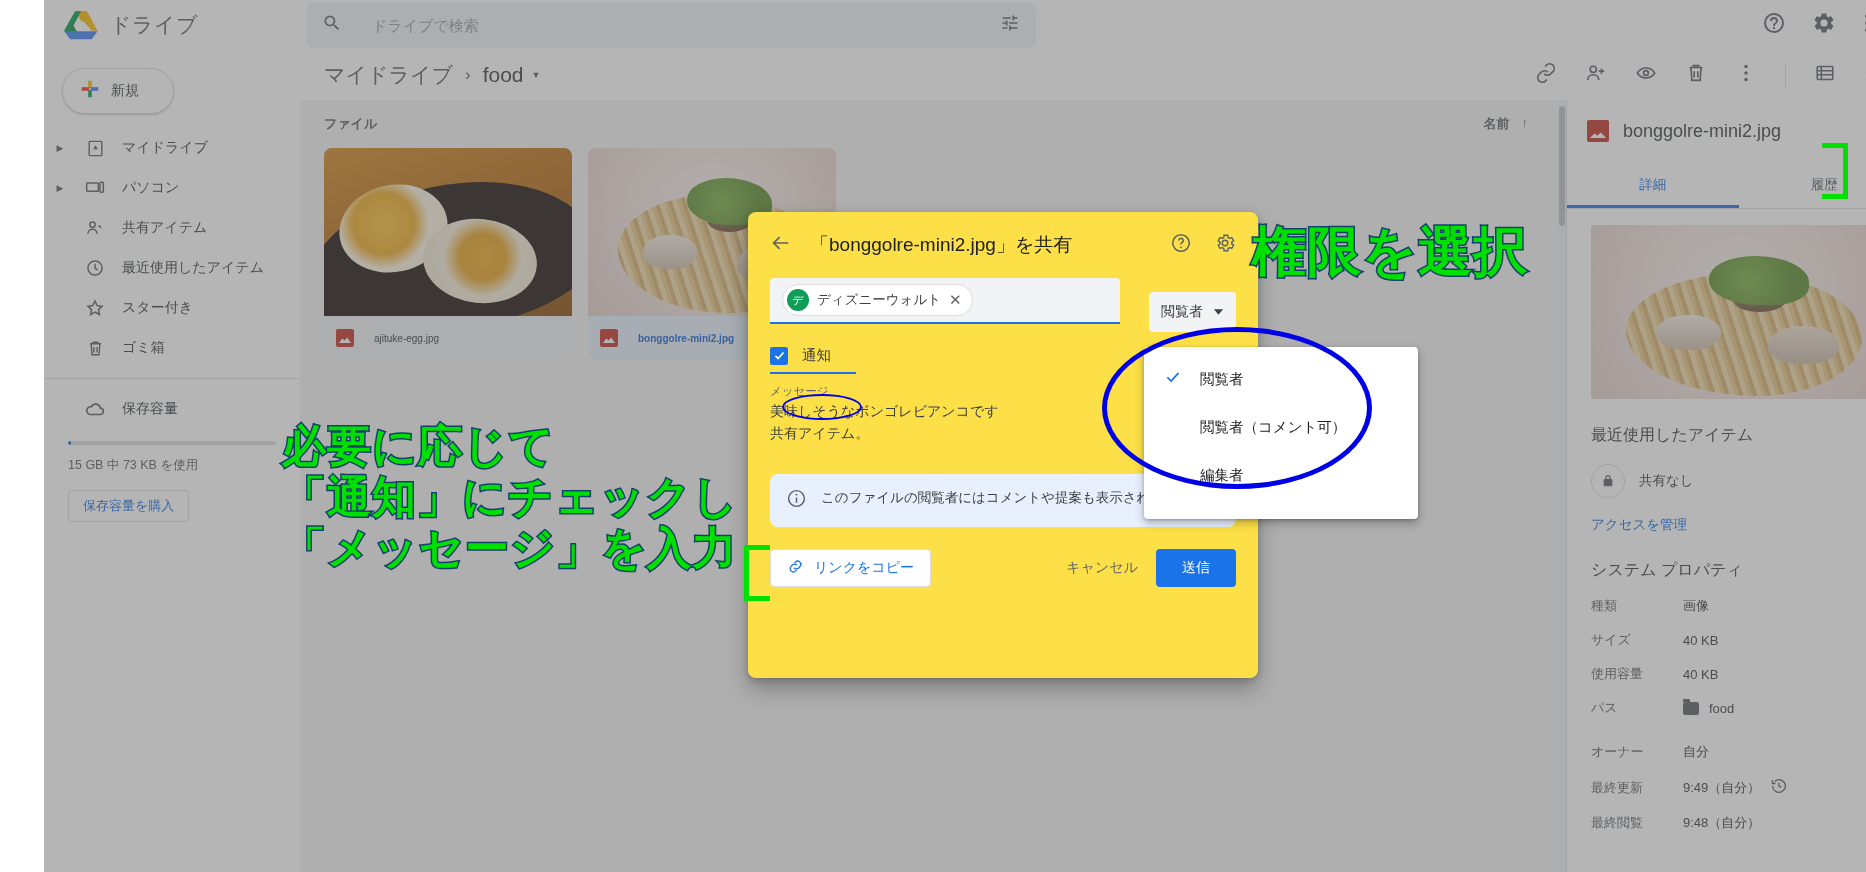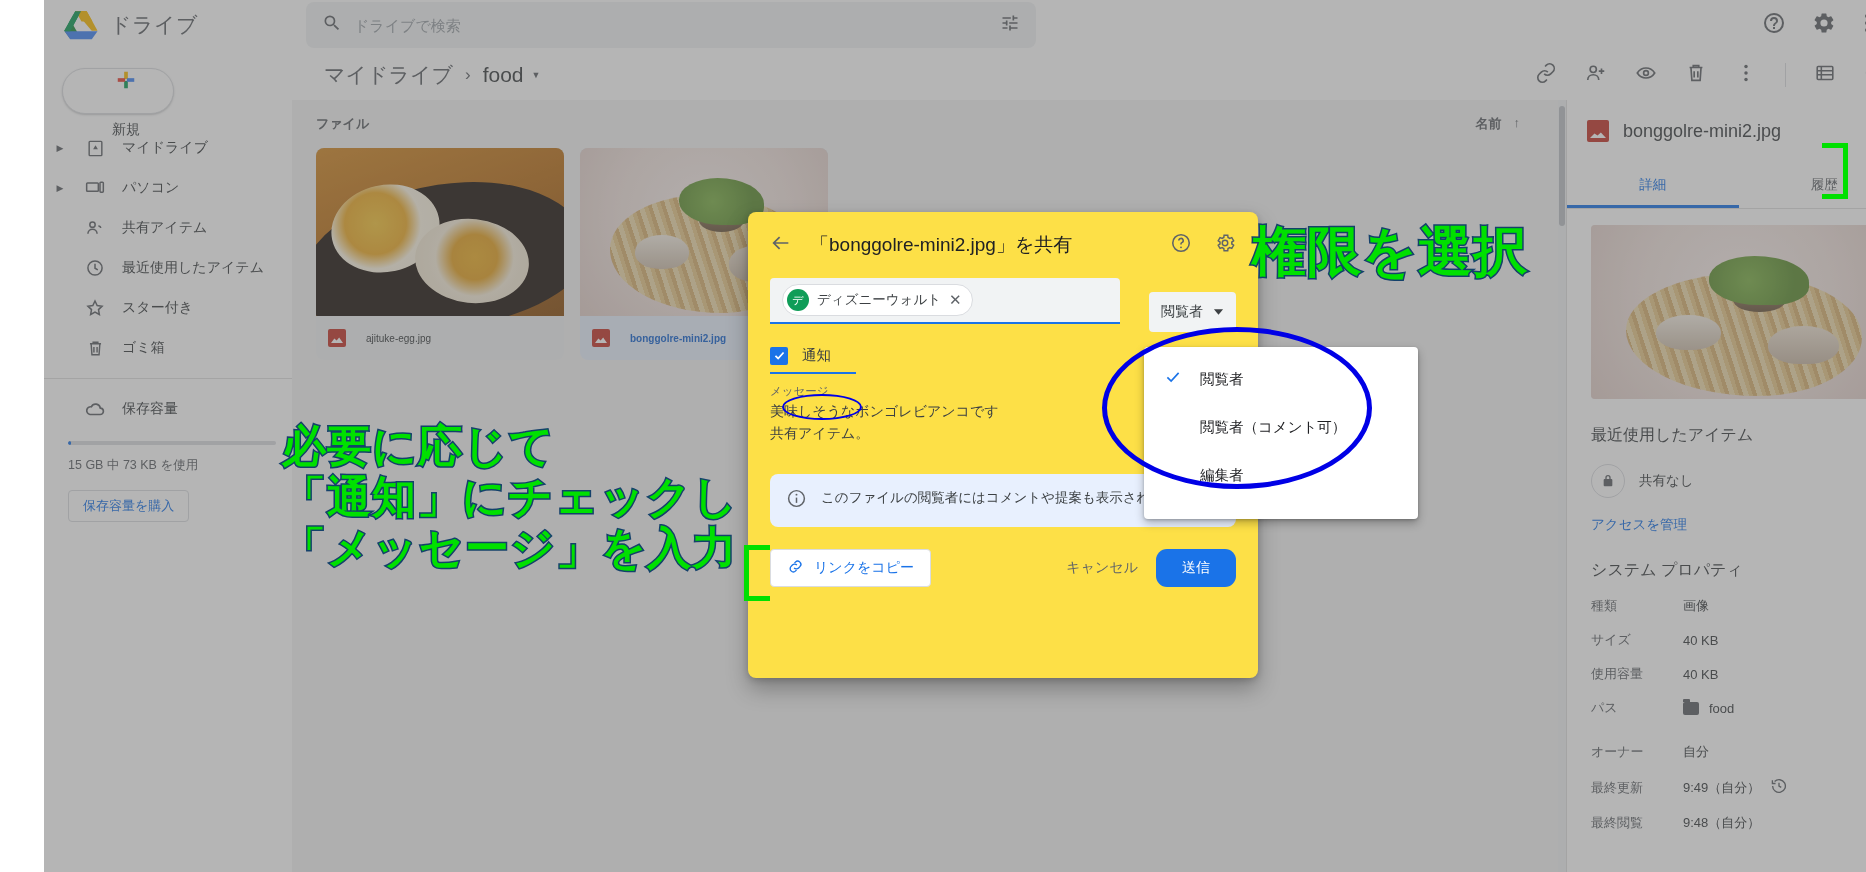--- a/index.html
+++ b/index.html
@@ -26,21 +26,21 @@
   }
   .brand { display: flex; align-items: center; width: 256px; padding-left: 20px; gap: 12px; }
   .drive-logo { width: 34px; height: 30px; position: relative; }
   .drive-logo svg { display:block; }
   .brand-title { font-size: 21px; color: #5f6368; letter-spacing: .5px; }
 
   .searchwrap {
     margin-left: 6px;
     width: 730px; height: 46px; border-radius: 8px;
     background: #f1f3f4; display: flex; align-items: center;
-    padding: 0 16px; gap: 12px;
+    padding: 0 16px; gap: 30px;
   }
   .search-input {
     flex: 1; border: none; background: transparent; outline: none;
     font-size: 15px; color: #202124;
     font-family: "Liberation Sans", sans-serif;
   }
   .search-input::placeholder { color: #9aa0a6; }
   .tune-icon, .search-icon { color: #5f6368; flex: none; }
 
   .topbar-right {
@@ -51,23 +51,22 @@
   
   .sidebar {
     position: absolute; top: 50px; left: 0; width: 256px; height: 822px;
     background: #fff; padding-top: 10px;
   }
   .new-btn {
     margin: 8px 0 14px 18px;
     width: 112px; height: 46px; border-radius: 24px;
     background: #fff; border: 1px solid #dadce0;
     box-shadow: 0 1px 2px rgba(60,64,67,.25);
-    display: flex; align-items: center; gap: 26px; padding-left: 16px;
+    display: flex; align-items: center; gap: 10px; padding-left: 16px;
     cursor: pointer;
-    flex-direction: column;
   }
   .new-btn span.lbl { font-size: 14px; color: #3c4043; }
   .nav-item {
     height: 40px; display: flex; align-items: center;
     gap: 16px; padding-left: 8px; color: #3c4043;
     font-size: 14px; cursor: pointer; border-radius: 0 20px 20px 0;
     margin-right: 14px;
   }
   .nav-item .caret { width: 16px; text-align: center; font-size: 9px; color: #5f6368; }
   .nav-item .nicon { width: 22px; display: flex; justify-content: center; color: #5f6368; }
@@ -91,21 +90,21 @@
   }
   .crumb { font-size: 21px; color: #5f6368; cursor: pointer; }
   .crumb.cur { color: #3c4043; }
   .crumb-sep { margin: 0 12px; color: #5f6368; font-size: 17px; }
   .crumb-caret { margin-left: 8px; font-size: 9px; color: #5f6368; }
   .crumb-actions { margin-left: auto; display: flex; align-items: center; gap: 28px; color: #5f6368; }
   .vdiv { width: 1px; height: 24px; background: #dadce0; }
 
   
   .content {
-    position: absolute; top: 100px; left: 248px; width: 1266px; height: 772px;
+    position: absolute; top: 100px; left: 256px; width: 1266px; height: 772px;
     background: #f5f5f5; padding: 0 24px;
   }
   .sec-head {
     display: flex; align-items: center; height: 48px;
     font-size: 13px; color: #5f6368; font-weight: bold;
   }
   .sec-head .sortcol { margin-left: auto; display: flex; gap: 12px; padding-right: 14px; }
   .grid { display: flex; gap: 16px; }
   .card {
     width: 248px; border-radius: 8px; background: #f1f3f4;
@@ -217,21 +216,21 @@
   }
   .infobox .txt { font-size: 13.5px; color: #3c4043; line-height: 1.5; }
   .dlg-foot { display: flex; align-items: center; margin: 22px 22px 0 22px; }
   .copylink {
     height: 38px; padding: 0 16px; border: 1px solid #dadce0; border-radius: 4px;
     display: flex; align-items: center; gap: 10px; color: #1a73e8; font-size: 14px; cursor: pointer; background:#fff;
   }
   .btn-cancel { margin-left: auto; font-size: 14px; color: #5f6368; padding: 0 18px; cursor: pointer; background:none; border:none; font-family:inherit; }
   .btn-send {
     height: 38px; padding: 0 26px; background: #1a73e8; color: #fff;
-    border: none; border-radius: 11px; font-size: 14px; cursor: pointer; font-family: inherit;
+    border: none; border-radius: 4px; font-size: 14px; cursor: pointer; font-family: inherit;
   }
 
   
   .rolemenu {
     position: absolute; left: 1100px; top: 347px; width: 274px; height: 172px;
     background: #fff; border-radius: 4px; z-index: 95;
     box-shadow: 0 4px 10px rgba(0,0,0,.28), 0 1px 3px rgba(0,0,0,.2);
     padding: 8px 0;
   }
   .roleitem {

